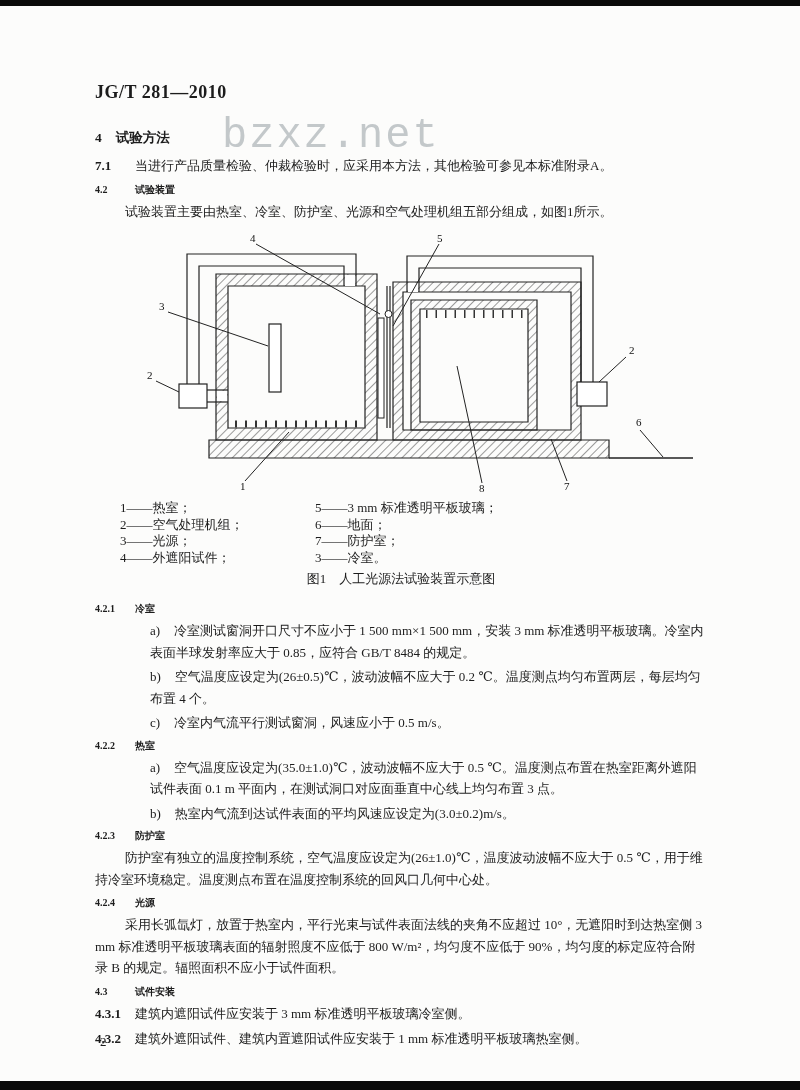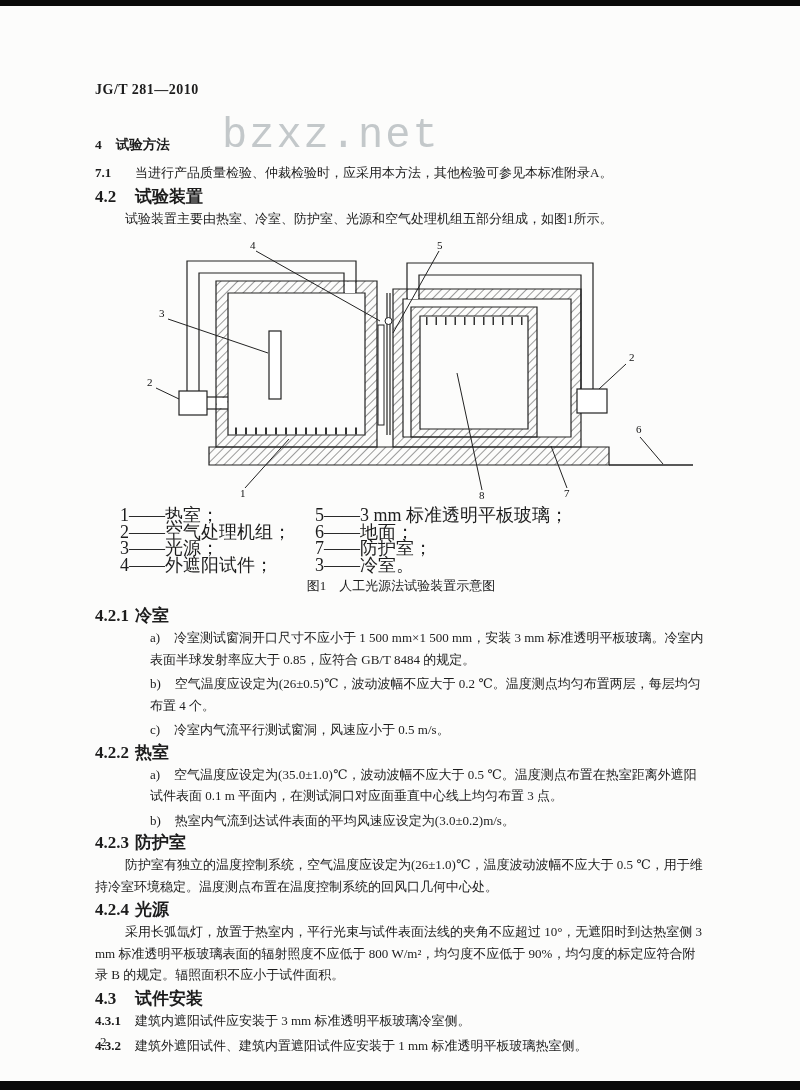--- a/index.html
+++ b/index.html
@@ -4,32 +4,32 @@
 <style>
   html,body{margin:0;padding:0;background:#e8e8e8;}
   .page{position:relative;width:800px;height:1090px;margin:0 auto;background:#fcfcfb;
         overflow:hidden;font-family:"Liberation Serif","DejaVu Serif",serif;color:#1c1c1c;}
   .edge{position:absolute;left:0;right:0;background:#0a0a0a;}
   .edge.top{top:0;height:6px;}
   .edge.bottom{bottom:0;height:9px;}
   .watermark{position:absolute;top:112px;left:222px;font-family:Liberation Mono, monospace;
              font-size:42px;letter-spacing:2px;color:rgba(148,156,163,0.55);z-index:0;user-select:none;}
   .content{position:absolute;top:82px;left:95px;width:612px;z-index:1;}
-  .doc-num{font-size:14px;font-weight:bold;letter-spacing:.5px;margin-bottom:38px;}
+  .doc-num{font-size:18px;font-weight:bold;letter-spacing:.5px;margin-bottom:26px;}
   .h-row{font-size:13.5px;font-weight:bold;margin:0 0 9px 0;line-height:17px;}
   .h-row .hnum{margin-right:14px;}
-  .h-sub{font-size:17px;font-weight:bold;margin:0 0 3px 0;line-height:17px;}
+  .h-sub{font-size:10px;font-weight:bold;margin:0 0 3px 0;line-height:17px;}
   .h-sub .hnum{display:inline-block;min-width:40px;}
   p{margin:0 0 4px 0;font-size:13px;line-height:21.5px;}
   .pnum{font-weight:bold;display:inline-block;min-width:40px;}
   .indent{ text-indent:2.3em; }
   .item{padding-left:55px;margin:0 0 3px 0;}
   .item .lbl{margin-right:14px;}
   .fig-wrap{margin:4px 0 0 46px;}
-  .legend{display:flex;margin:2px 0 4px 25px;font-size:18px;}
+  .legend{display:flex;margin:2px 0 4px 25px;font-size:13px;}
   .leg-col{width:195px;}
   .leg-col.right{flex:1;}
   .leg-item{line-height:16.5px;}
   .fig-caption{text-align:center;font-weight:normal;font-size:13px;margin:4px 0 12px 0;}
   .page-num{position:absolute;left:100px;top:1034px;font-size:13px;z-index:1;}
   svg text{font-family:"Liberation Serif","DejaVu Serif",serif;}
 </style>
 </head>
 <body>
 

